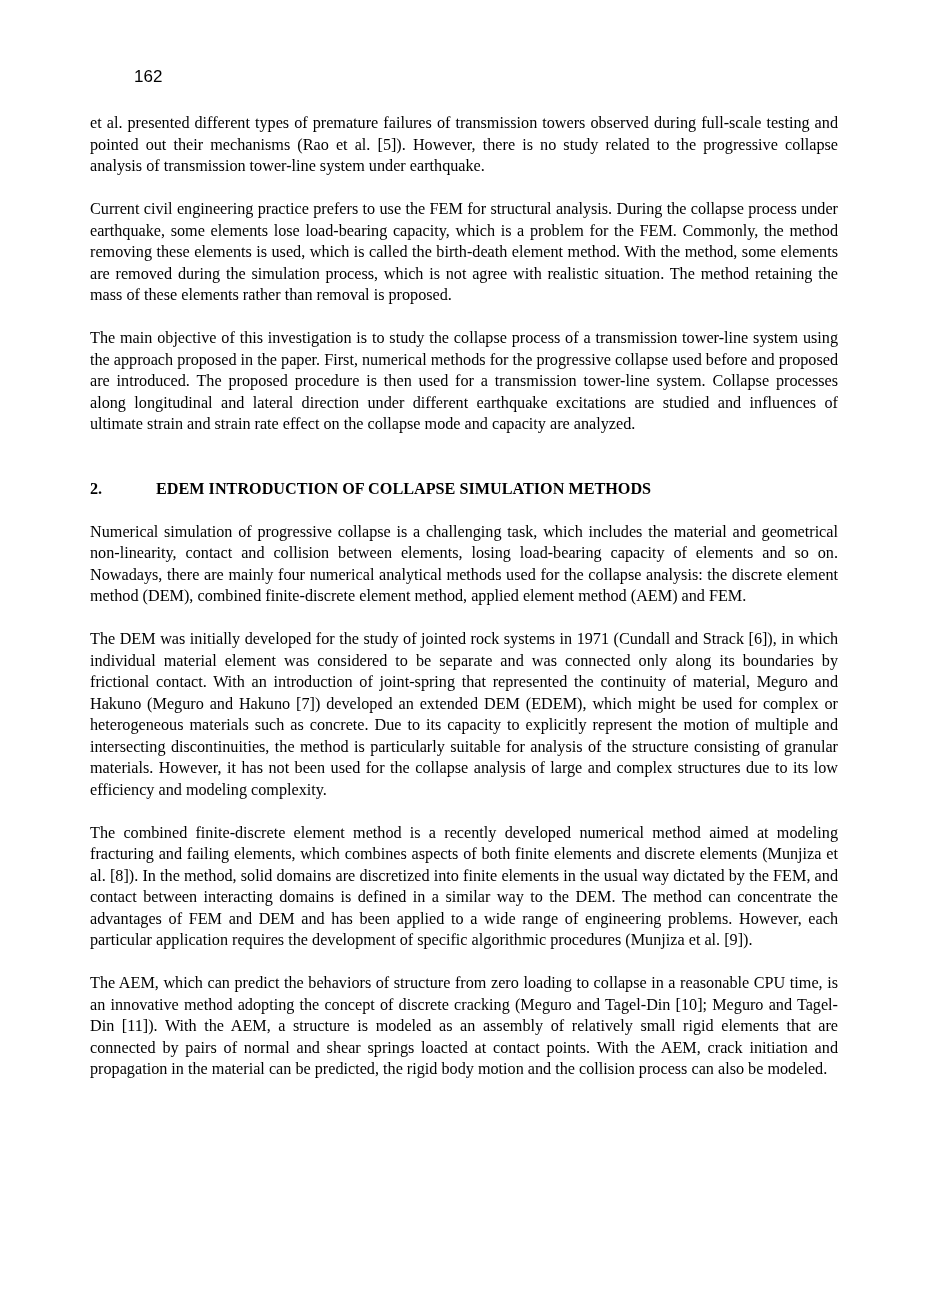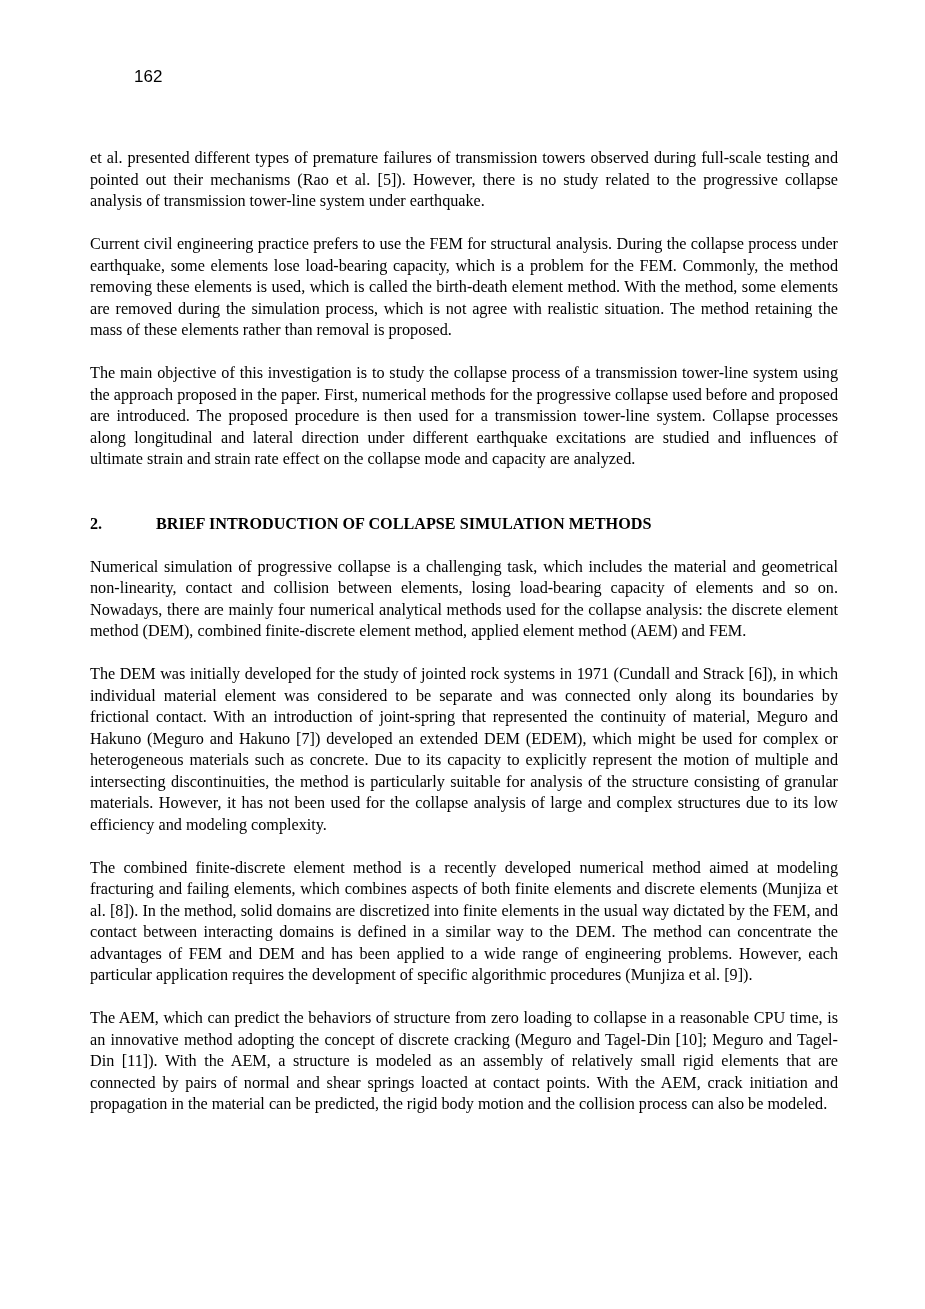--- a/index.html
+++ b/index.html
@@ -37,21 +37,20 @@
       white-space: nowrap;
     }
     .content {
       position: absolute;
       top: 113px;
       left: 90px;
       width: 748px;
       font-family: "Liberation Serif", serif;
       font-size: 16.2px;
       line-height: 21.5px;
-      margin-top: 35px;
     }
     .para {
       margin: 0 0 21.5px 0;
       text-align: justify;
       text-justify: inter-word;
     }
     .section-heading {
       margin: 43px 0 21.5px 0;
       font-weight: bold;
       font-size: 16.2px;
@@ -69,20 +68,20 @@
 <div class="page-header">
   <span class="page-number">162</span>
 </div>
 
 <div class="content">
   <p class="para">et al. presented different types of premature failures of transmission towers observed during full-scale testing and pointed out their mechanisms (Rao et al. [5]). However, there is no study related to the progressive collapse analysis of transmission tower-line system under earthquake.</p>
   <p class="para">Current civil engineering practice prefers to use the FEM for structural analysis. During the collapse process under earthquake, some elements lose load-bearing capacity, which is a problem for the FEM. Commonly, the method removing these elements is used, which is called the birth-death element method. With the method, some elements are removed during the simulation process, which is not agree with realistic situation. The method retaining the mass of these elements rather than removal is proposed.</p>
   <p class="para">The main objective of this investigation is to study the collapse process of a transmission tower-line system using the approach proposed in the paper. First, numerical methods for the progressive collapse used before and proposed are introduced. The proposed procedure is then used for a transmission tower-line system. Collapse processes along longitudinal and lateral direction under different earthquake excitations are studied and influences of ultimate strain and strain rate effect on the collapse mode and capacity are analyzed.</p>
 
   <h2 class="section-heading">
-    <span class="section-number">2.</span><span>BRIEF INTRODUCTION OF COLLAPSE SIMULATION METHODS</span>
+    <span class="section-number">2.</span><span>EDEM INTRODUCTION OF COLLAPSE SIMULATION METHODS</span>
   </h2>
 
   <p class="para">Numerical simulation of progressive collapse is a challenging task, which includes the material and geometrical non-linearity, contact and collision between elements, losing load-bearing capacity of elements and so on. Nowadays, there are mainly four numerical analytical methods used for the collapse analysis: the discrete element method (DEM), combined finite-discrete element method, applied element method (AEM) and FEM.</p>
   <p class="para">The DEM was initially developed for the study of jointed rock systems in 1971 (Cundall and Strack [6]), in which individual material element was considered to be separate and was connected only along its boundaries by frictional contact. With an introduction of joint-spring that represented the continuity of material, Meguro and Hakuno (Meguro and Hakuno [7]) developed an extended DEM (EDEM), which might be used for complex or heterogeneous materials such as concrete. Due to its capacity to explicitly represent the motion of multiple and intersecting discontinuities, the method is particularly suitable for analysis of the structure consisting of granular materials. However, it has not been used for the collapse analysis of large and complex structures due to its low efficiency and modeling complexity.</p>
   <p class="para">The combined finite-discrete element method is a recently developed numerical method aimed at modeling fracturing and failing elements, which combines aspects of both finite elements and discrete elements (Munjiza et al. [8]). In the method, solid domains are discretized into finite elements in the usual way dictated by the FEM, and contact between interacting domains is defined in a similar way to the DEM. The method can concentrate the advantages of FEM and DEM and has been applied to a wide range of engineering problems. However, each particular application requires the development of specific algorithmic procedures (Munjiza et al. [9]).</p>
   <p class="para">The AEM, which can predict the behaviors of structure from zero loading to collapse in a reasonable CPU time, is an innovative method adopting the concept of discrete cracking (Meguro and Tagel-Din [10]; Meguro and Tagel-Din [11]). With the AEM, a structure is modeled as an assembly of relatively small rigid elements that are connected by pairs of normal and shear springs loacted at contact points. With the AEM, crack initiation and propagation in the material can be predicted, the rigid body motion and the collision process can also be modeled.</p>
 </div>
 
 </body></html>

